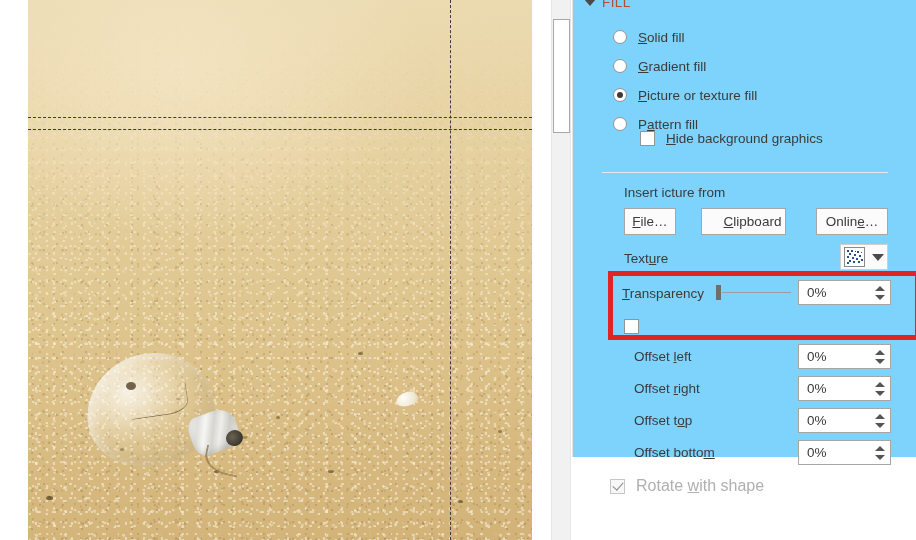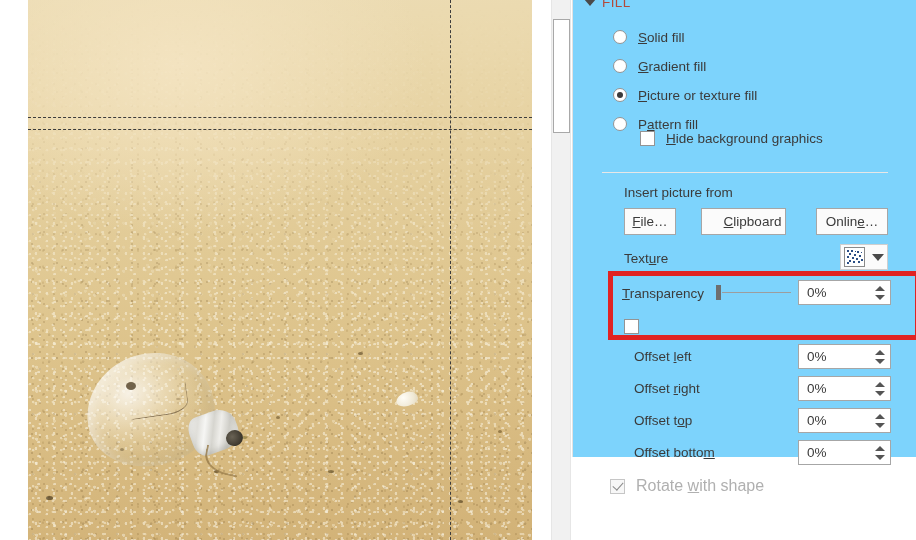--- a/index.html
+++ b/index.html
@@ -399,21 +399,21 @@
       <span class="lbl">P<span class="mn">a</span>ttern fill</span>
     </div>
 
     <div class="radio-row" style="top:128px; left:40px;margin-left:27px;">
       <span class="check-mark"></span>
       <span class="lbl"><span class="mn">H</span>ide background graphics</span>
     </div>
 
     <div class="divider" style="top:172px;"></div>
 
-    <span class="section-label" style="left:51px; top:185px;">Insert picture from</span>
+    <span class="section-label" style="left:51px; top:185px;">Insert icture from</span>
 
     <div class="pbtn" style="left:51px; top:208px; width:52px;">
         <span><span class="mn">F</span>ile…</span>
       </div>
     <div class="pbtn" style="left:128px; top:208px; width:85px;padding-left:24px;">
         <span><span class="mn">C</span>lipboard</span>
       </div>
     <div class="pbtn" style="left:243px; top:208px; width:72px;">
         <span>Onlin<span class="mn">e</span>…</span>
       </div>

